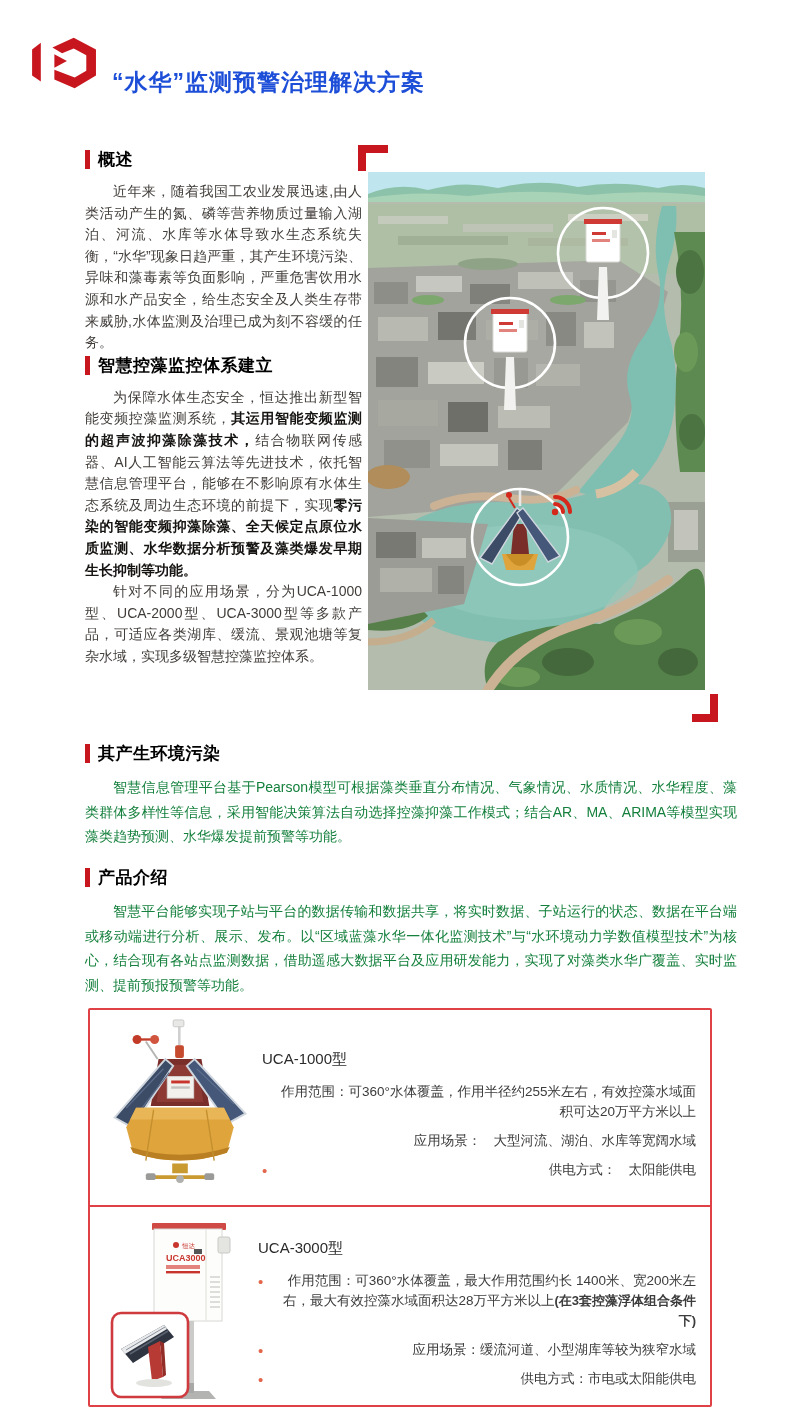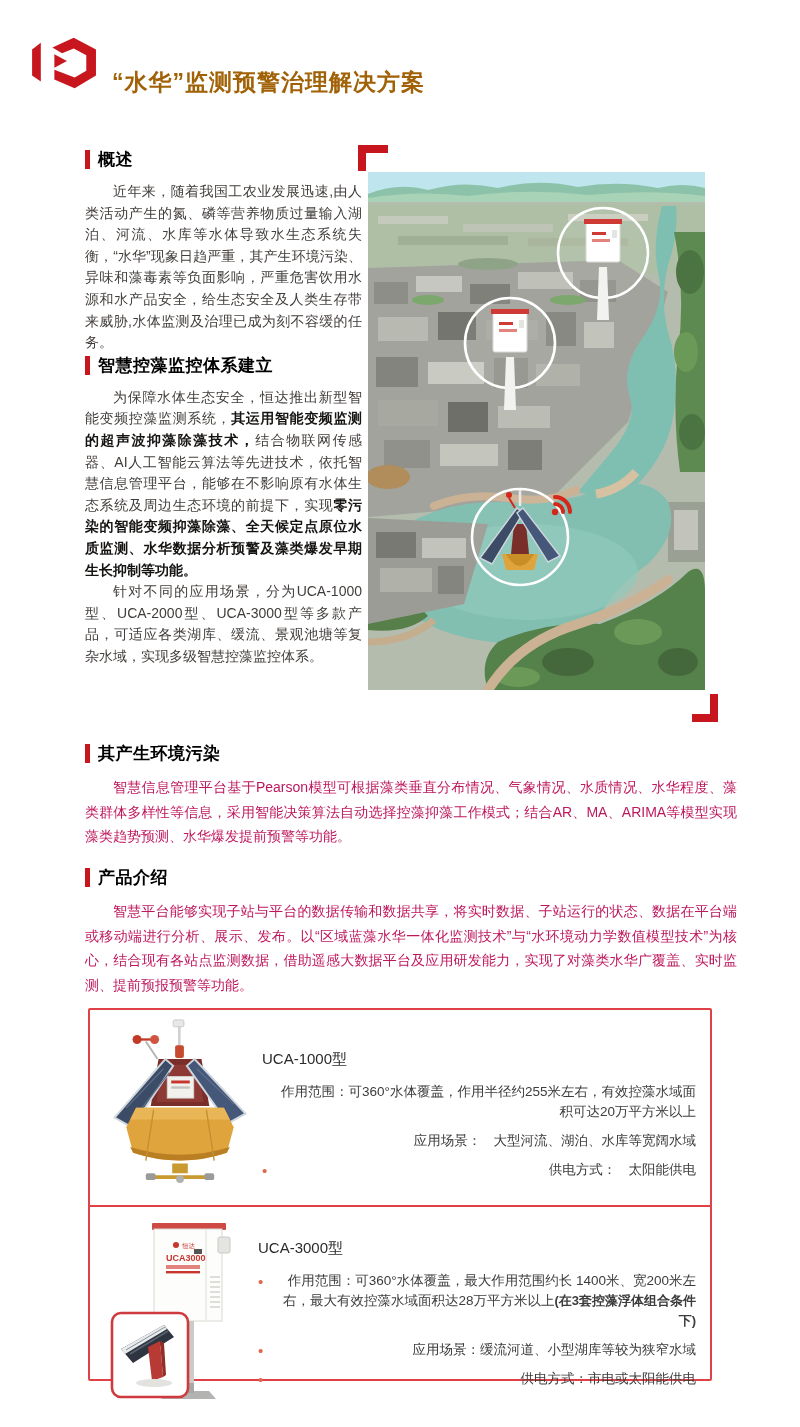--- a/index.html
+++ b/index.html
@@ -7,21 +7,21 @@
     width:800px;height:1427px;background:#ffffff;overflow:hidden;
     font-family:"Liberation Sans","DejaVu Sans",sans-serif;
     color:#3f3b38;-webkit-font-smoothing:antialiased;
   }
   .page{position:relative;width:800px;height:1427px;}
 
   
   .header{position:absolute;left:28px;top:33px;display:flex;align-items:flex-end;}
   .logo{width:74px;height:60px;flex:0 0 auto;}
   .title{
-    margin:0 0 -2px 10px;font-size:23px;font-weight:bold;color:#a16207;
+    margin:0 0 -2px 10px;font-size:23px;font-weight:bold;color:#1d4ed8;
     letter-spacing:1px;line-height:1.1;
   }
 
   
   .sec-head{display:flex;align-items:center;margin:0 0 10px 0;}
   .sec-bar{width:5px;height:19px;background:#c8161e;margin-right:8px;flex:0 0 auto;}
   .sec-title{font-size:17px;font-weight:bold;color:#000000;letter-spacing:.5px;}
 
   
   .top-area{position:absolute;left:85px;top:148px;width:650px;height:588px;}
@@ -33,31 +33,31 @@
 
   .illu-wrap{position:absolute;left:283px;top:24px;width:337px;height:518px;}
   .illu-wrap svg.scene{display:block;width:337px;height:518px;}
   .bracket-tl{position:absolute;left:-10px;top:-27px;width:22px;height:18px;
     border-left:8px solid #c8161e;border-top:8px solid #c8161e;}
   .bracket-br{position:absolute;right:-13px;bottom:-32px;width:18px;height:20px;
     border-right:8px solid #c8161e;border-bottom:8px solid #c8161e;}
 
   
   .wide{position:absolute;left:85px;width:652px;text-align:justify;}
-  .wide p{margin:6px 0 0 0;font-size:14px;line-height:24.5px;text-indent:2em;color:#be185d;}
+  .wide p{margin:6px 0 0 0;font-size:14px;line-height:24.5px;text-indent:2em;color:#15803d;}
   .sec-platform{top:742px;}
   .sec-products{top:866px;}
 
   
   .card{
     position:absolute;left:88px;width:624px;background:#fff;
     border:2px solid #e04146;border-radius:2px;box-sizing:border-box;
   }
   .card-1{top:1008px;height:218px;}
-  .card-2{top:1205px;height:176px;}
+  .card-2{top:1205px;height:202px;}
   .card-img{position:absolute;top:8px;left:16px;}
   .card-body{position:absolute;left:172px;top:0;right:14px;}
   .card-2 .card-body{left:168px;}
   .model{font-size:15px;color:#2b2b2b;margin:0 0 13px 0;font-weight:normal;}
   .card-1 .model{margin-top:40px;}
   .card-2 .model{margin-top:32px;}
   .spec{position:relative;padding-left:14px;font-size:13.5px;line-height:20px;
     color:#3c3c3c;margin-bottom:9px;text-align:right;}
   .spec .dot{position:absolute;left:0;top:1px;color:#e2674d;font-size:15px;}
   .spec .gap{margin-left:.9em;}

